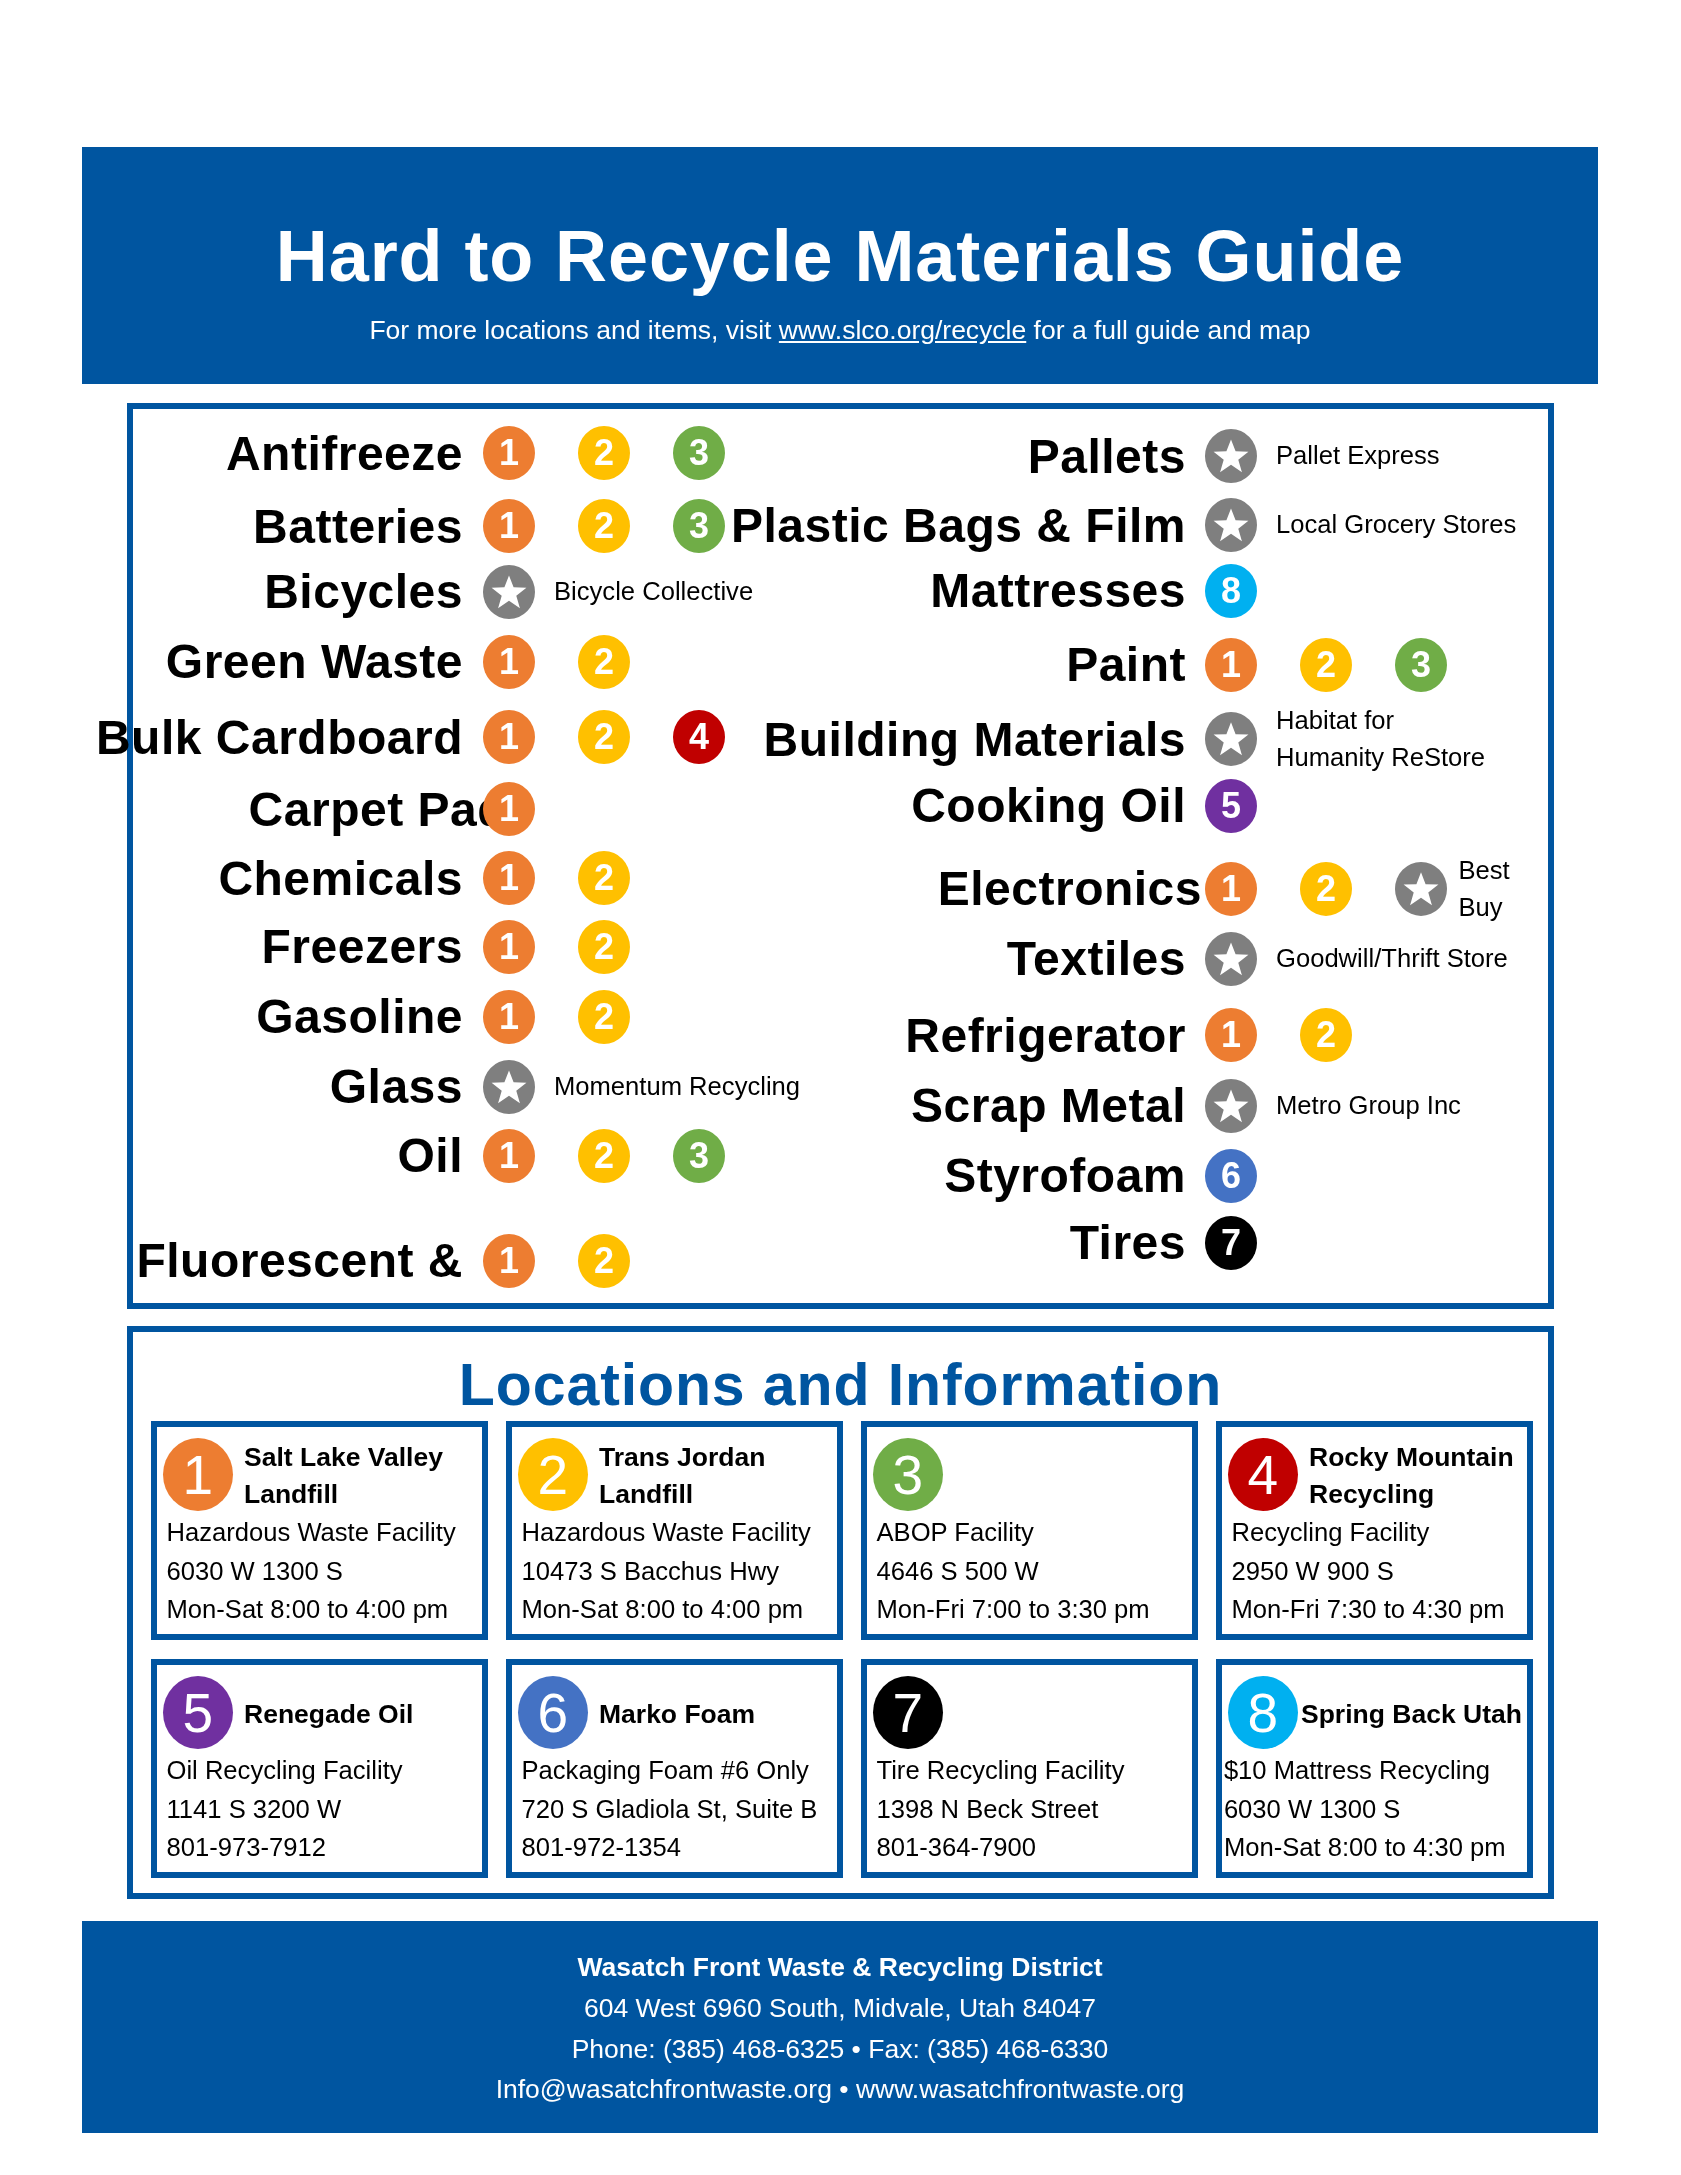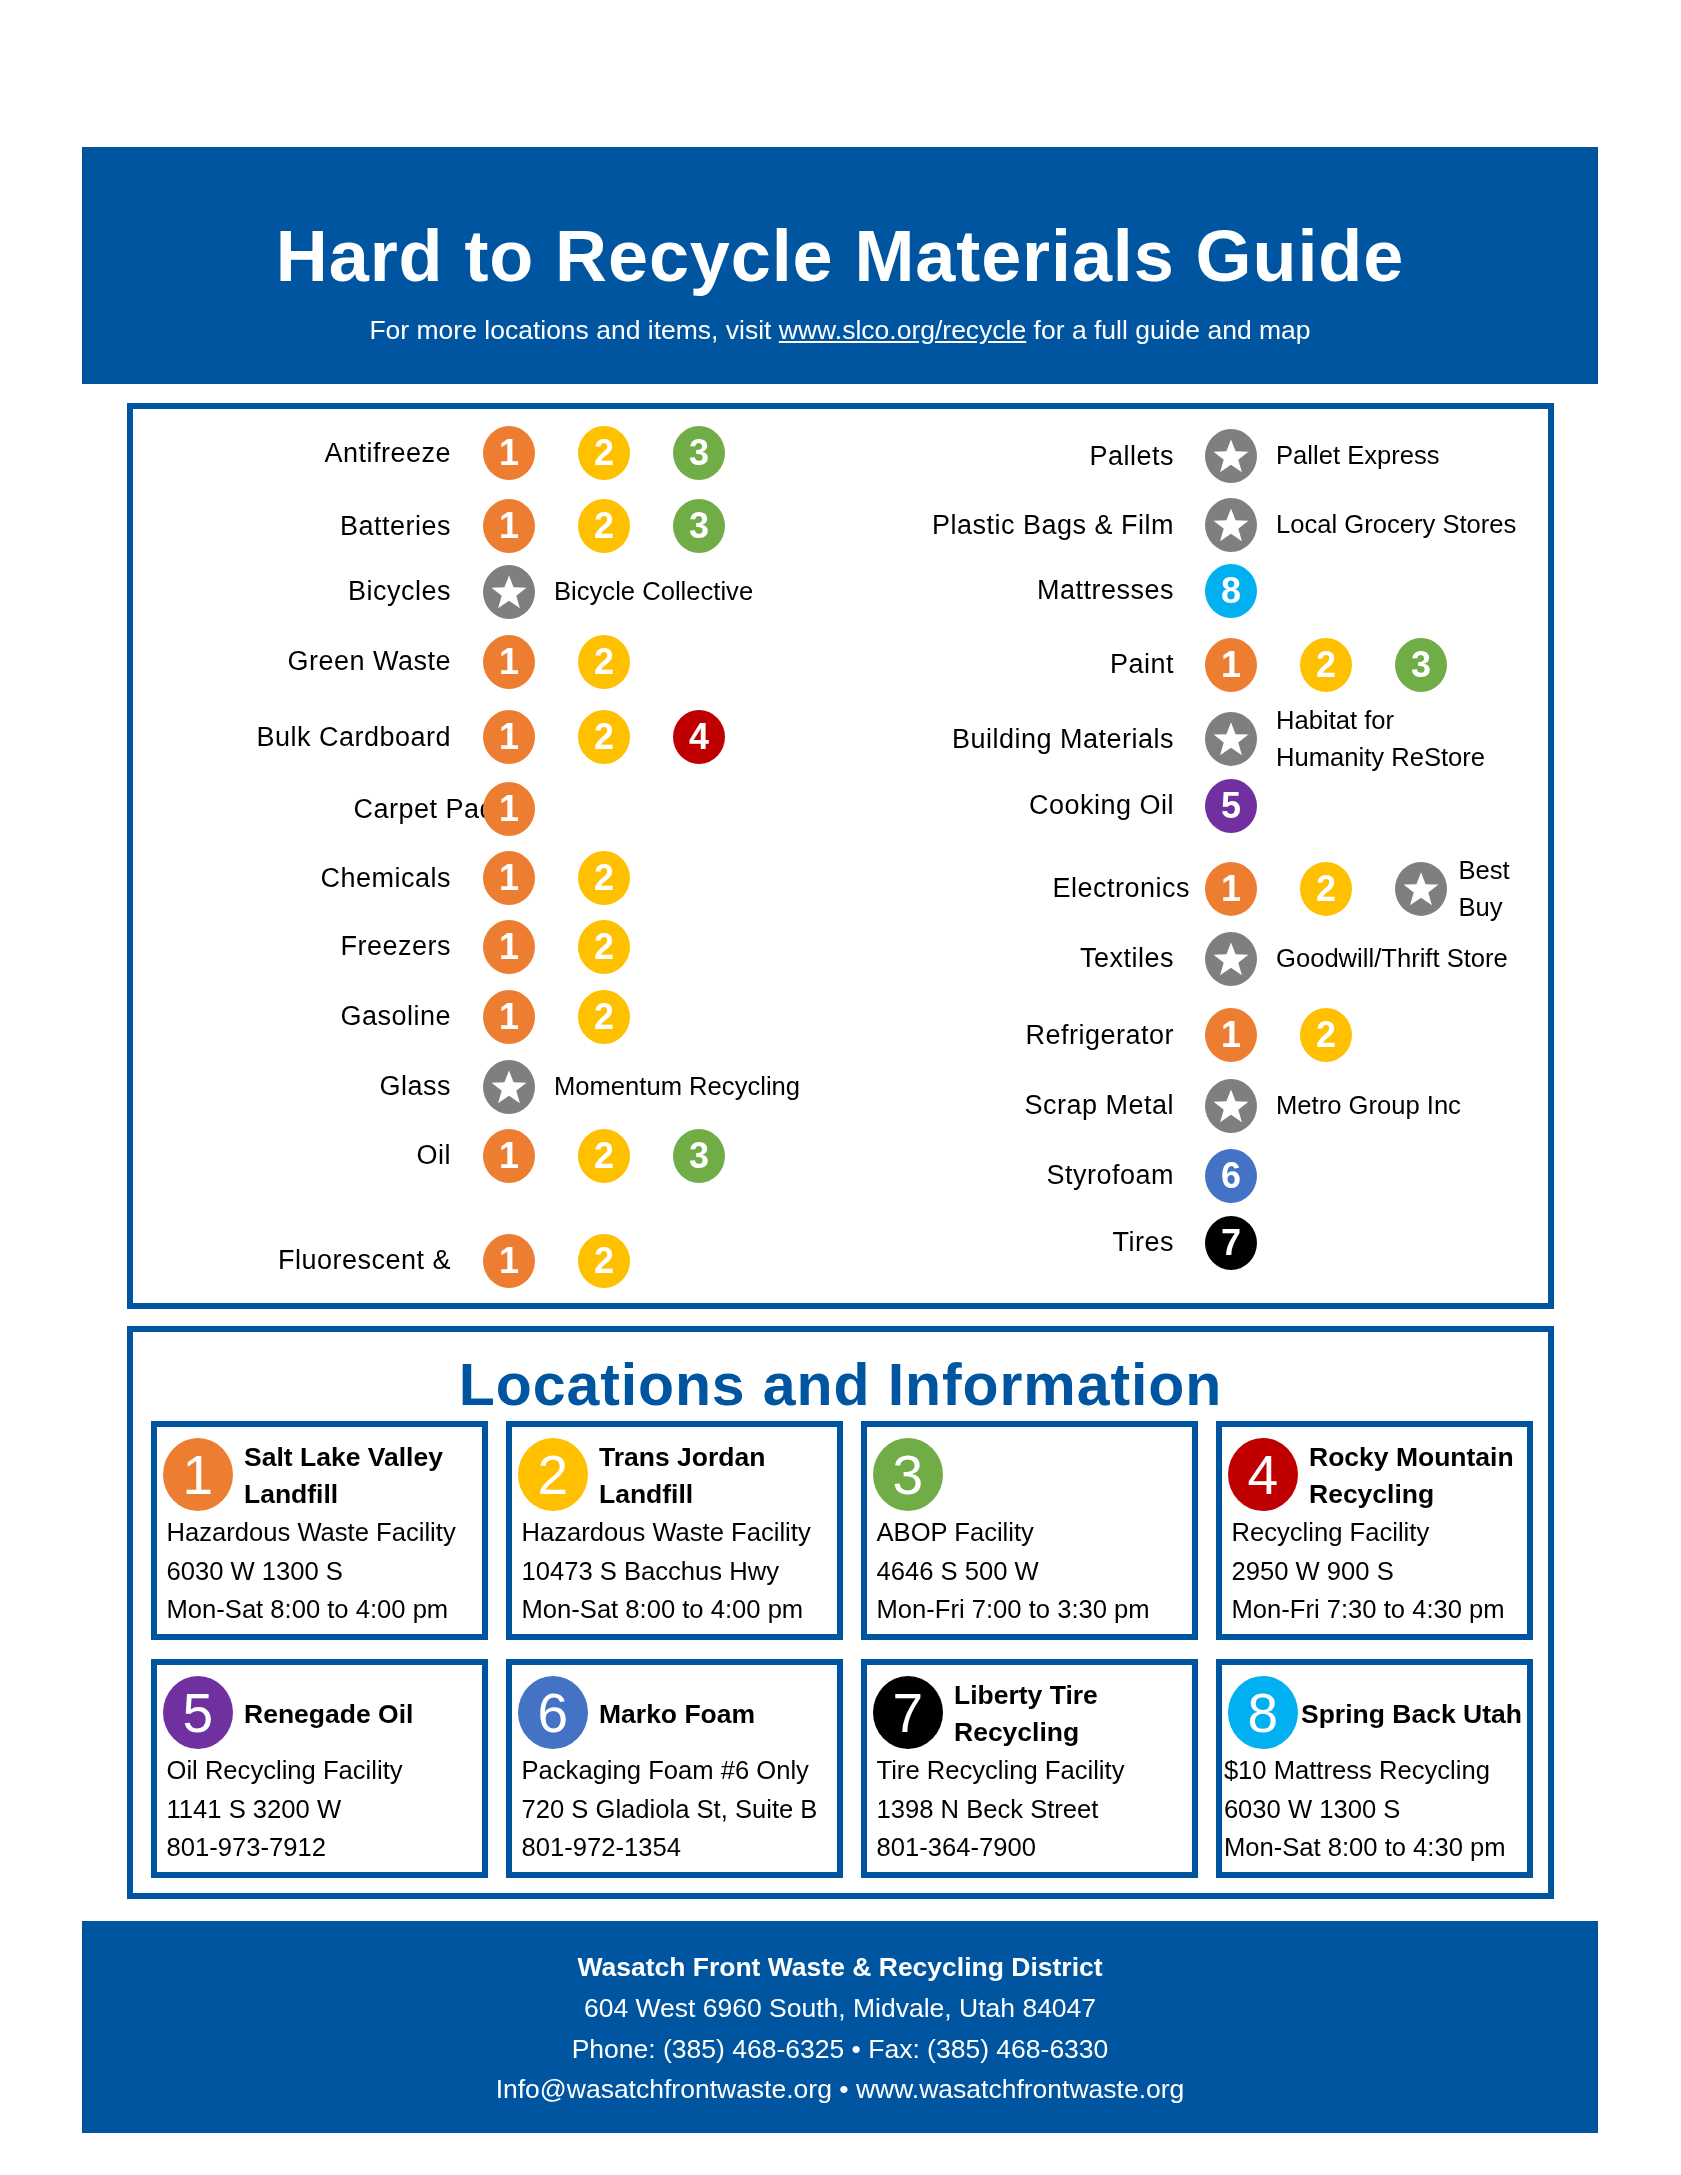--- a/index.html
+++ b/index.html
@@ -9,21 +9,21 @@
   .header { position: absolute; left: 82px; top: 147px; width: 1516px; height: 237px; color: #fff; text-align: center; }
   .header .title { position: absolute; left: 0; right: 0; top: 68px; font-size: 72px; font-weight: bold; letter-spacing: 0.9px; }
   .header .sub { position: absolute; left: 0; right: 0; top: 168px; font-size: 26.5px; }
   .header .sub a { color: #fff; text-decoration: underline; }
 
   .box { position: absolute; border: 6.6px solid #0055A0; background: #fff; box-sizing: border-box; }
   .box1 { left: 127px; top: 403px; width: 1427px; height: 906px; }
   .box2 { left: 127px; top: 1326px; width: 1427px; height: 573px; }
 
   .row { position: absolute; height: 57px; }
-  .lbl { position: absolute; right: 13px; top: 50%; transform: translateY(-50%); font-weight: normal; font-size: 27px;
+  .lbl { position: absolute; right: 1px; top: 50%; transform: translateY(-50%); font-weight: bold; font-size: 48px;
          white-space: nowrap; text-align: right; line-height: 1.15; letter-spacing: 0.5px; }
   .badges { position: absolute; top: 50%; transform: translateY(-50%); display: flex; align-items: center; }
   .badge { width: 52px; height: 54px; border-radius: 50%; color: #fff; font-weight: bold;
            font-size: 36px; display: flex; align-items: center; justify-content: center; flex: 0 0 auto;
            font-family: "Liberation Sans", sans-serif; }
   .badge.star { background: #7f7f7f; }
   .badge.star svg { width: 38px; height: 38px; }
   .note { font-size: 25.6px; line-height: 1.45; white-space: nowrap; margin-left: 19px; }
 
   .loc-title { position: absolute; left: 0; right: 0; top: 19px; text-align: center; color: #0055A0;
@@ -306,21 +306,20 @@
       </div>
       <div class="card" style="left: 373px; top: 327px;">
         <div class="cbadge" style="background: rgb(68, 114, 196);">6</div>
         <div class="cname">Marko Foam</div>
         <div class="cline" style="top: 91px;">Packaging Foam #6 Only</div>
         <div class="cline" style="top: 130px;">720 S Gladiola St, Suite B</div>
         <div class="cline" style="top: 168px;">801-972-1354</div>
       </div>
       <div class="card" style="left: 728px; top: 327px;">
         <div class="cbadge" style="background: rgb(0, 0, 0);">7</div>
-        <div class="cname">Liberty Tire Recycling</div>
         <div class="cline" style="top: 91px;">Tire Recycling Facility</div>
         <div class="cline" style="top: 130px;">1398 N Beck Street</div>
         <div class="cline" style="top: 168px;">801-364-7900</div>
       </div>
       <div class="card" style="left: 1083px; top: 327px; width: 317px;">
         <div class="cbadge" style="background: rgb(0, 176, 240);">8</div>
         <div class="cname" style="left: 79px; white-space: nowrap;">Spring Back Utah</div>
         <div class="cline" style="top: 91px; left: 1.9px;">$10 Mattress Recycling</div>
         <div class="cline" style="top: 130px; left: 1.9px;">6030 W 1300 S</div>
         <div class="cline" style="top: 168px; left: 1.9px;">Mon-Sat 8:00 to 4:30 pm</div>

